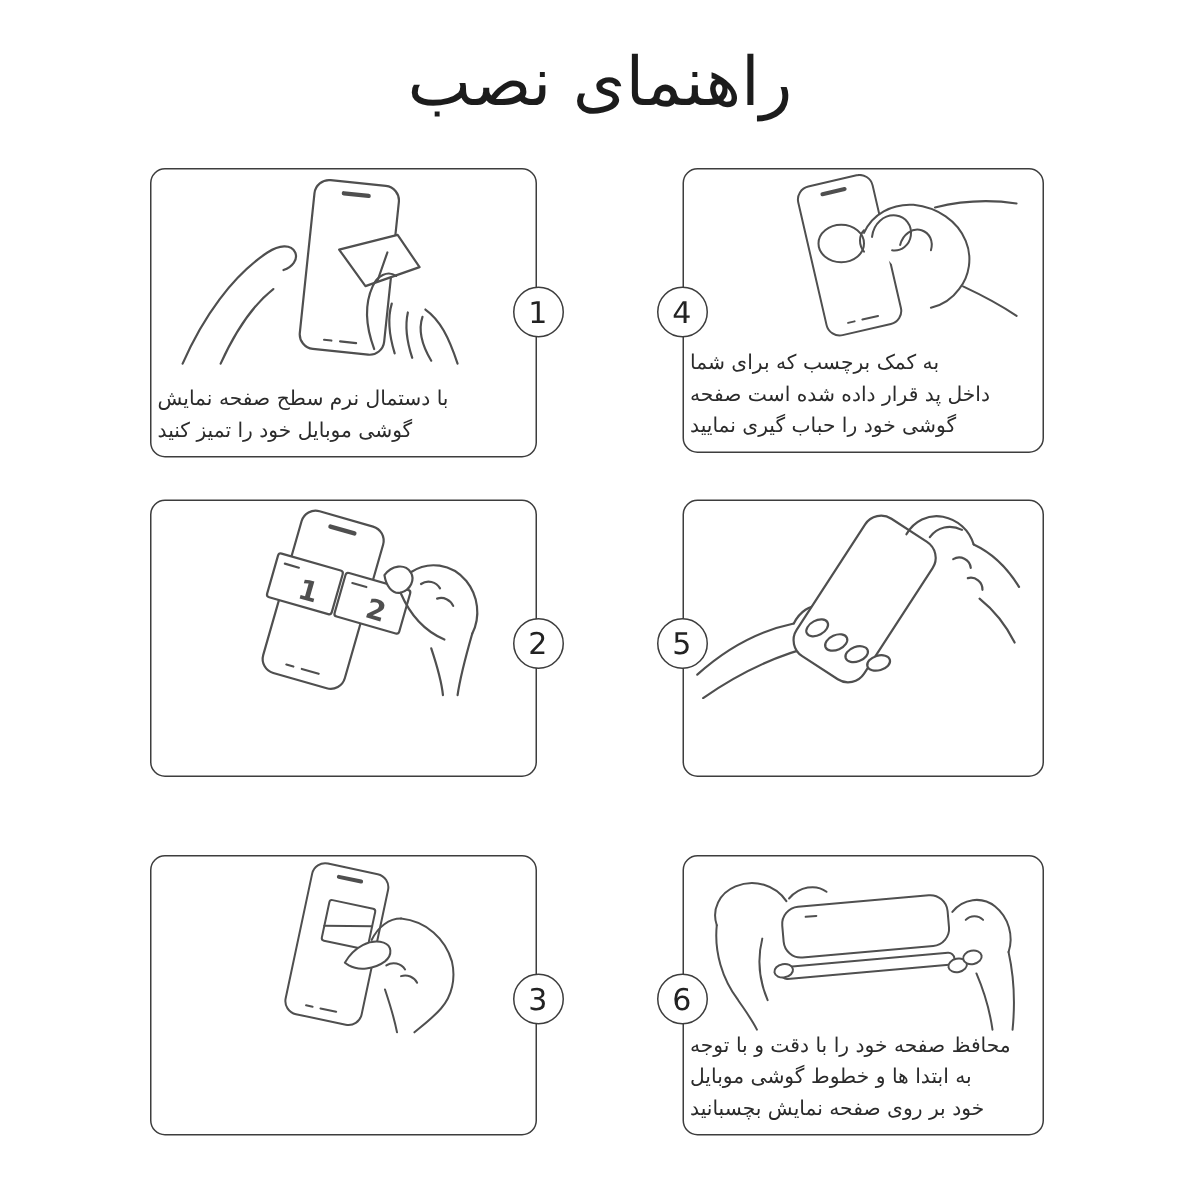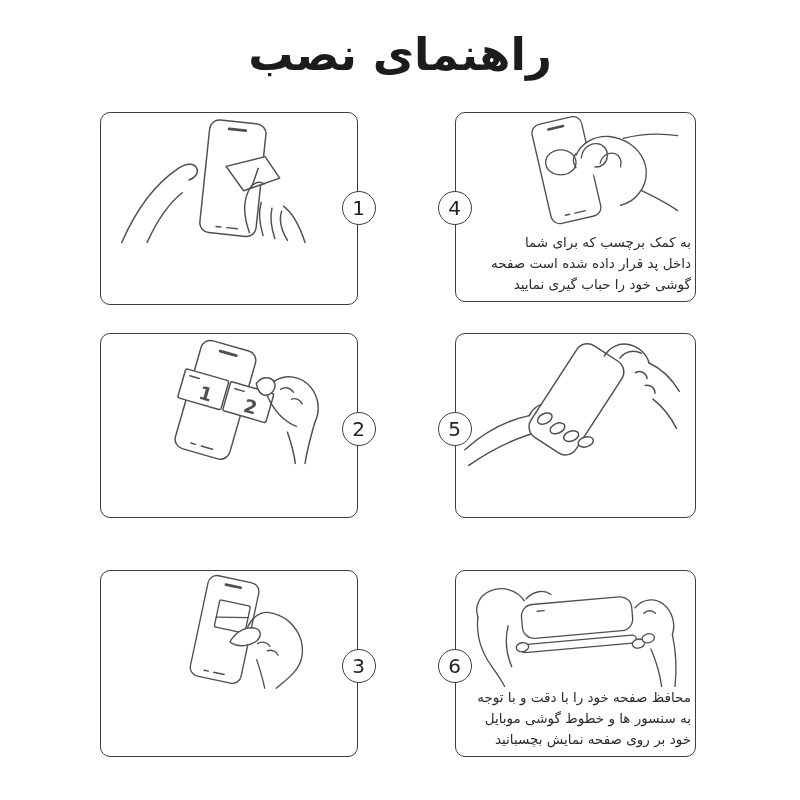--- a/index.html
+++ b/index.html
@@ -5,21 +5,21 @@
   html,body{margin:0;padding:0;}
   body{
     width:800px;height:800px;position:relative;overflow:hidden;
     background:#ffffff;
     font-family:"DejaVu Sans",sans-serif;
   }
   .page{position:absolute;inset:0;}
   .page-title{
     position:absolute;top:24px;left:0;right:0;
     text-align:center;direction:rtl;
-    font-size:45px;font-weight:700;color:#1c1c1c;
+    font-size:45px;font-weight:400;color:#1c1c1c;
     letter-spacing:0;line-height:62px;
   }
   .step-box{
     position:absolute;
     border:1.4px solid #3d3d3d;
     border-radius:10px;
     background:#ffffff;
     box-sizing:border-box;
   }
   .box-1{left:100px;top:112px;width:258px;height:193px;}
@@ -33,21 +33,21 @@
     width:34px;height:34px;border-radius:50%;
     background:#ffffff;border:1.7px solid #3d3d3d;
     display:flex;align-items:center;justify-content:center;
     font-size:20px;color:#222222;box-sizing:border-box;
     z-index:3;
   }
   .badge-right{right:-18.5px;}
   .badge-left{left:-18.5px;}
   .caption{
     position:absolute;left:4px;right:4px;bottom:6px;
-    text-align:right;direction:rtl;
+    text-align:left;direction:rtl;
     font-size:13.5px;line-height:21px;color:#2b2b2b;
     white-space:pre-line;
   }
   .illu{
     position:absolute;top:4px;left:50%;transform:translateX(-50%);
     width:234px;height:136px;
   }
   .illu.short{height:116px;top:3px;}
   .illu.mid{height:128px;}
   .art path,.art rect,.art ellipse,.art line{
@@ -82,20 +82,22 @@
       <path d="M143,72 L150,52"></path>
       <path d="M141,118 C135,102 134,88 140,75 C143,68 150,64 156,68"></path>
       <path d="M155,121 C151,108 150,97 153,87"></path>
       <path d="M167,124 C163,112 162,102 164,93"></path>
       <path d="M180,126 C174,116 171,105 174,96"></path>
       <path d="M198,128 C192,110 186,98 176,91"></path>
     </svg>
     <div class="num-badge badge-right">
       <span>1</span>
     </div>
+    <div class="caption">با دستمال نرم سطح صفحه نمایش
+گوشی موبایل خود را تمیز کنید</div>
   </div>
 
   <div class="step-box box-2">
     <svg class="illu mid art" viewBox="0 0 240 130" preserveAspectRatio="xMidYMid meet">
       <g transform="rotate(16 105 63)">
         <rect class="solid" x="77" y="5" width="58" height="115" rx="10"></rect>
         <line class="thick" x1="97" y1="13" x2="114" y2="13"></line>
         <line x1="94" y1="112" x2="99" y2="112"></line>
         <line x1="105" y1="112" x2="117" y2="112"></line>
         <rect class="solid" x="68" y="40" width="46" height="31" rx="2"></rect>
@@ -204,17 +206,17 @@
       <path d="M196,44 a9 9 0 0 1 13,0"></path>
       <path d="M228,68 C232,86 233,106 231,126"></path>
       <path d="M204,84 C210,98 214,112 216,126"></path>
       <ellipse class="solid" cx="190" cy="78" rx="7" ry="5" transform="rotate(-12 190 78)"></ellipse>
       <ellipse class="solid" cx="201" cy="72" rx="7" ry="5" transform="rotate(-12 201 72)"></ellipse>
     </svg>
     <div class="num-badge badge-left">
       <span>6</span>
     </div>
     <div class="caption">محافظ صفحه خود را با دقت و با توجه
-به سنسور ها و خطوط گوشی موبایل
+به ابتدا ها و خطوط گوشی موبایل
 خود بر روی صفحه نمایش بچسبانید</div>
   </div>
 
 </div>
 
 </body></html>

